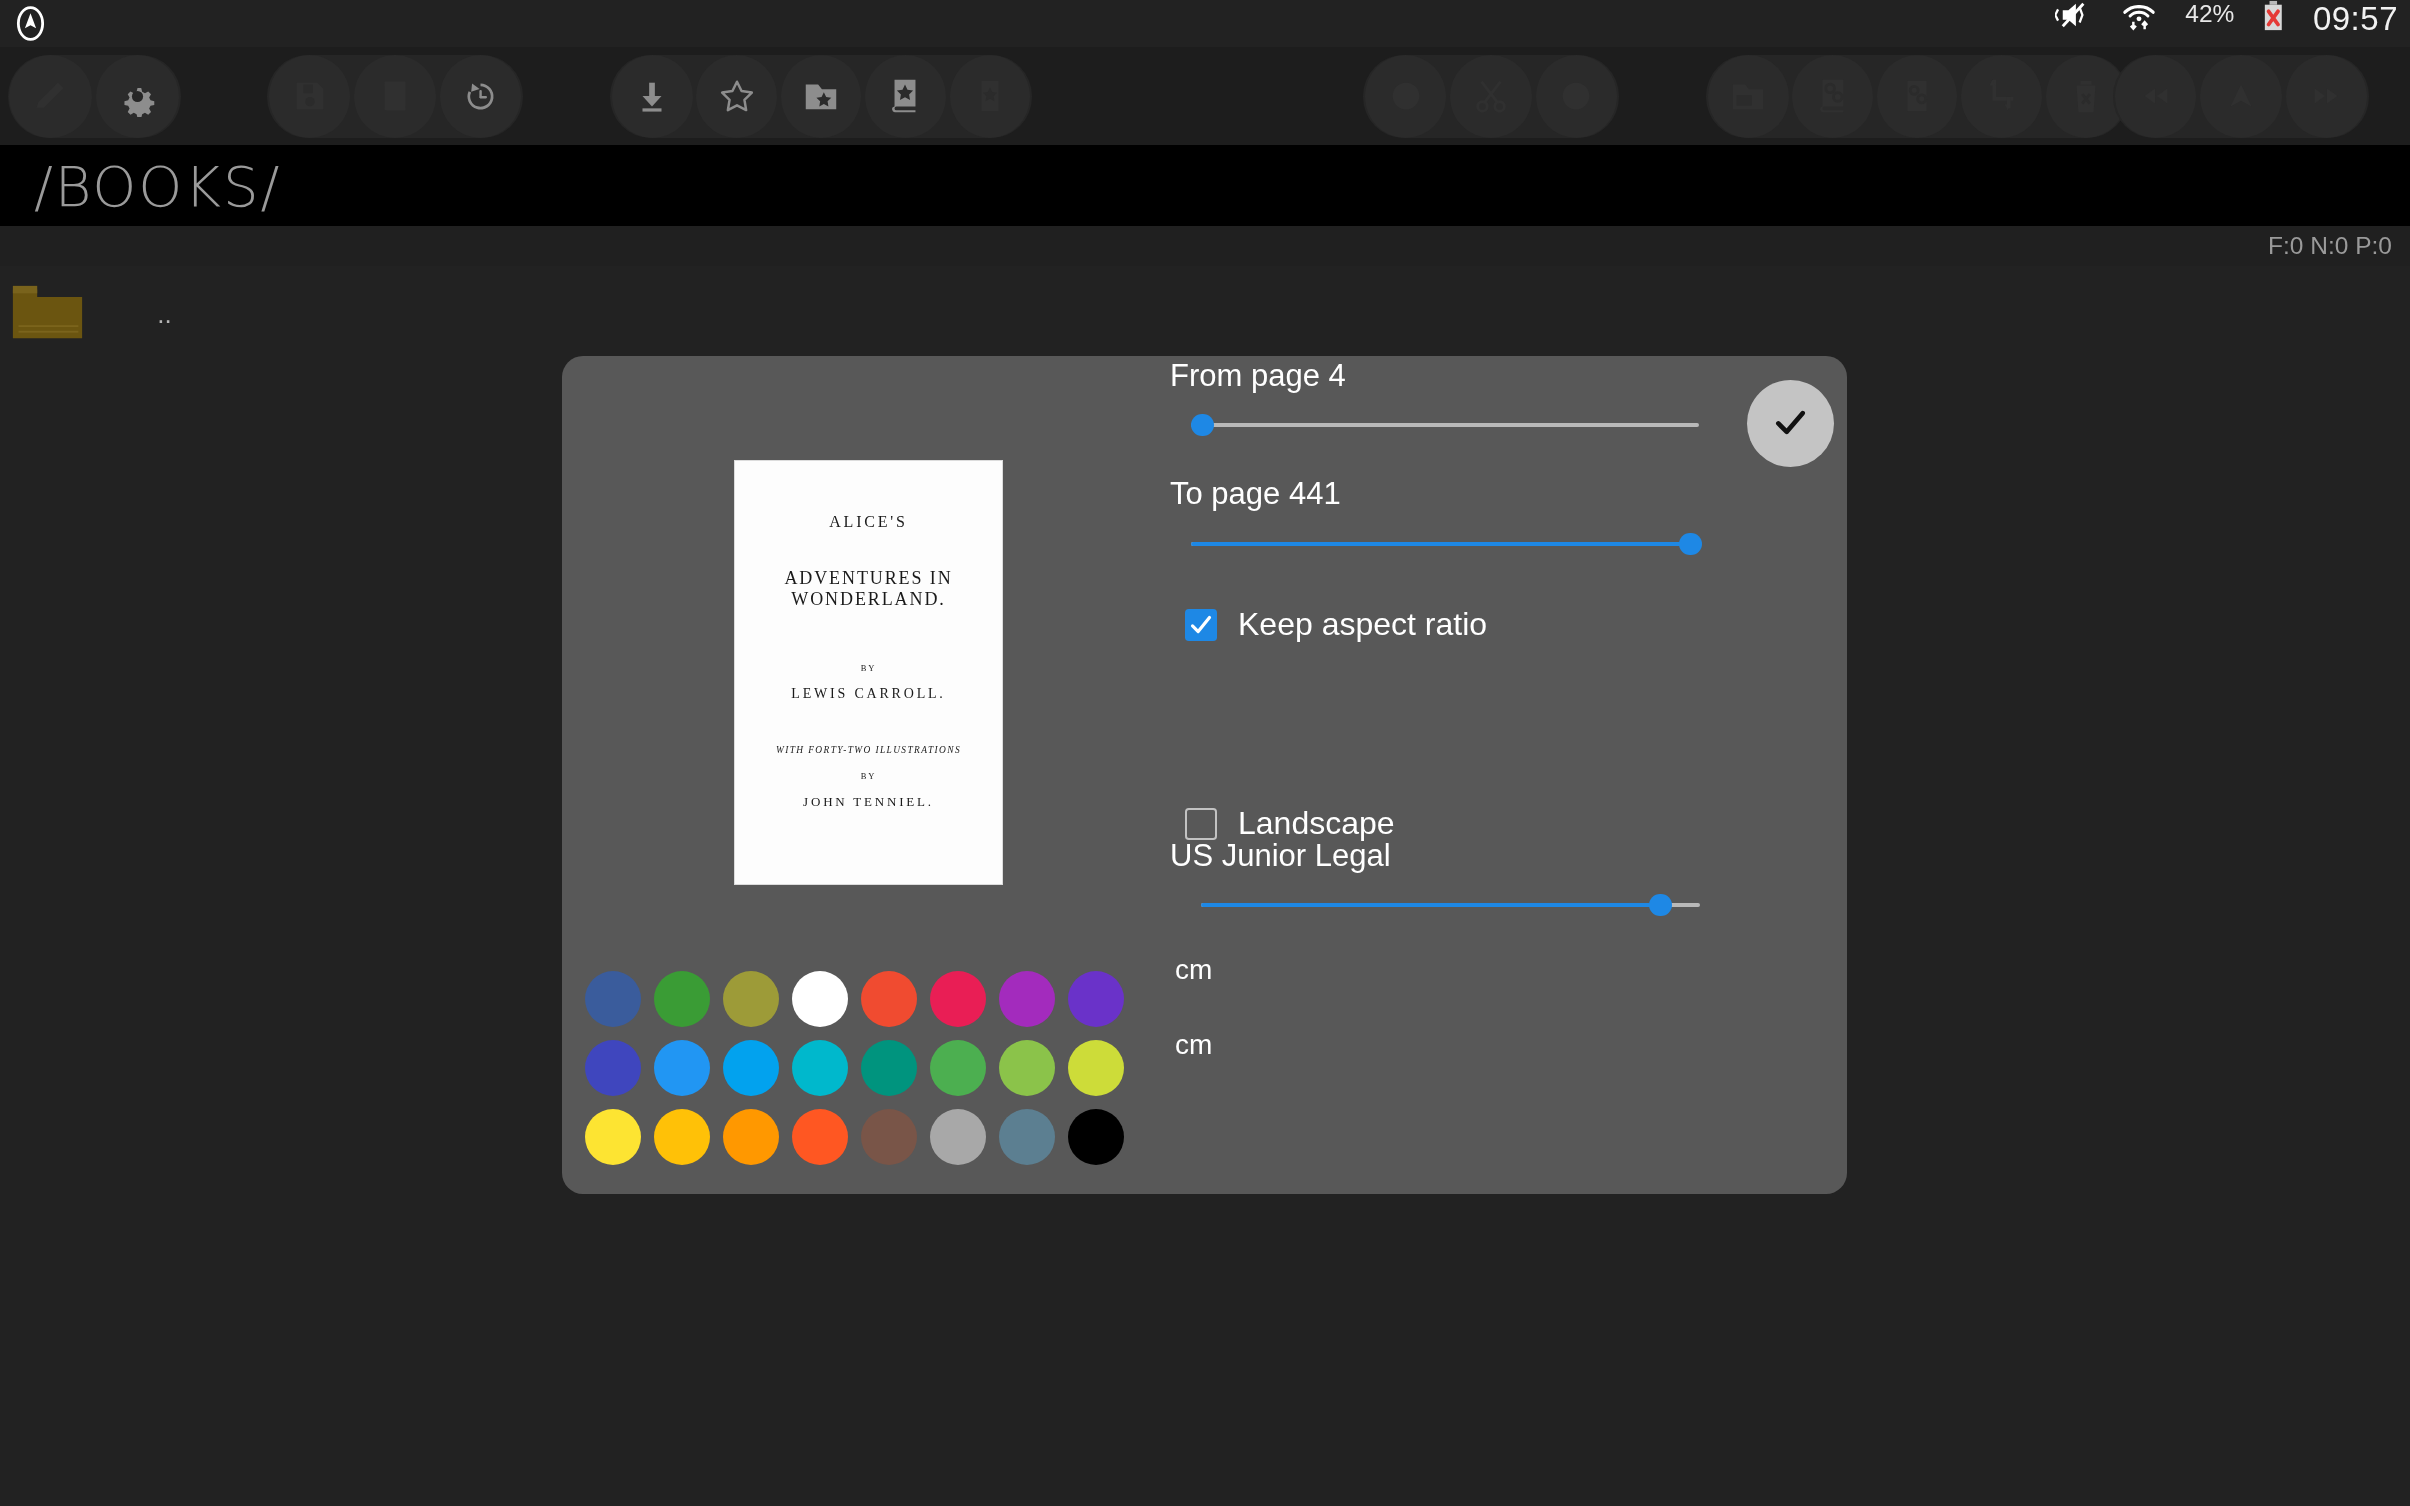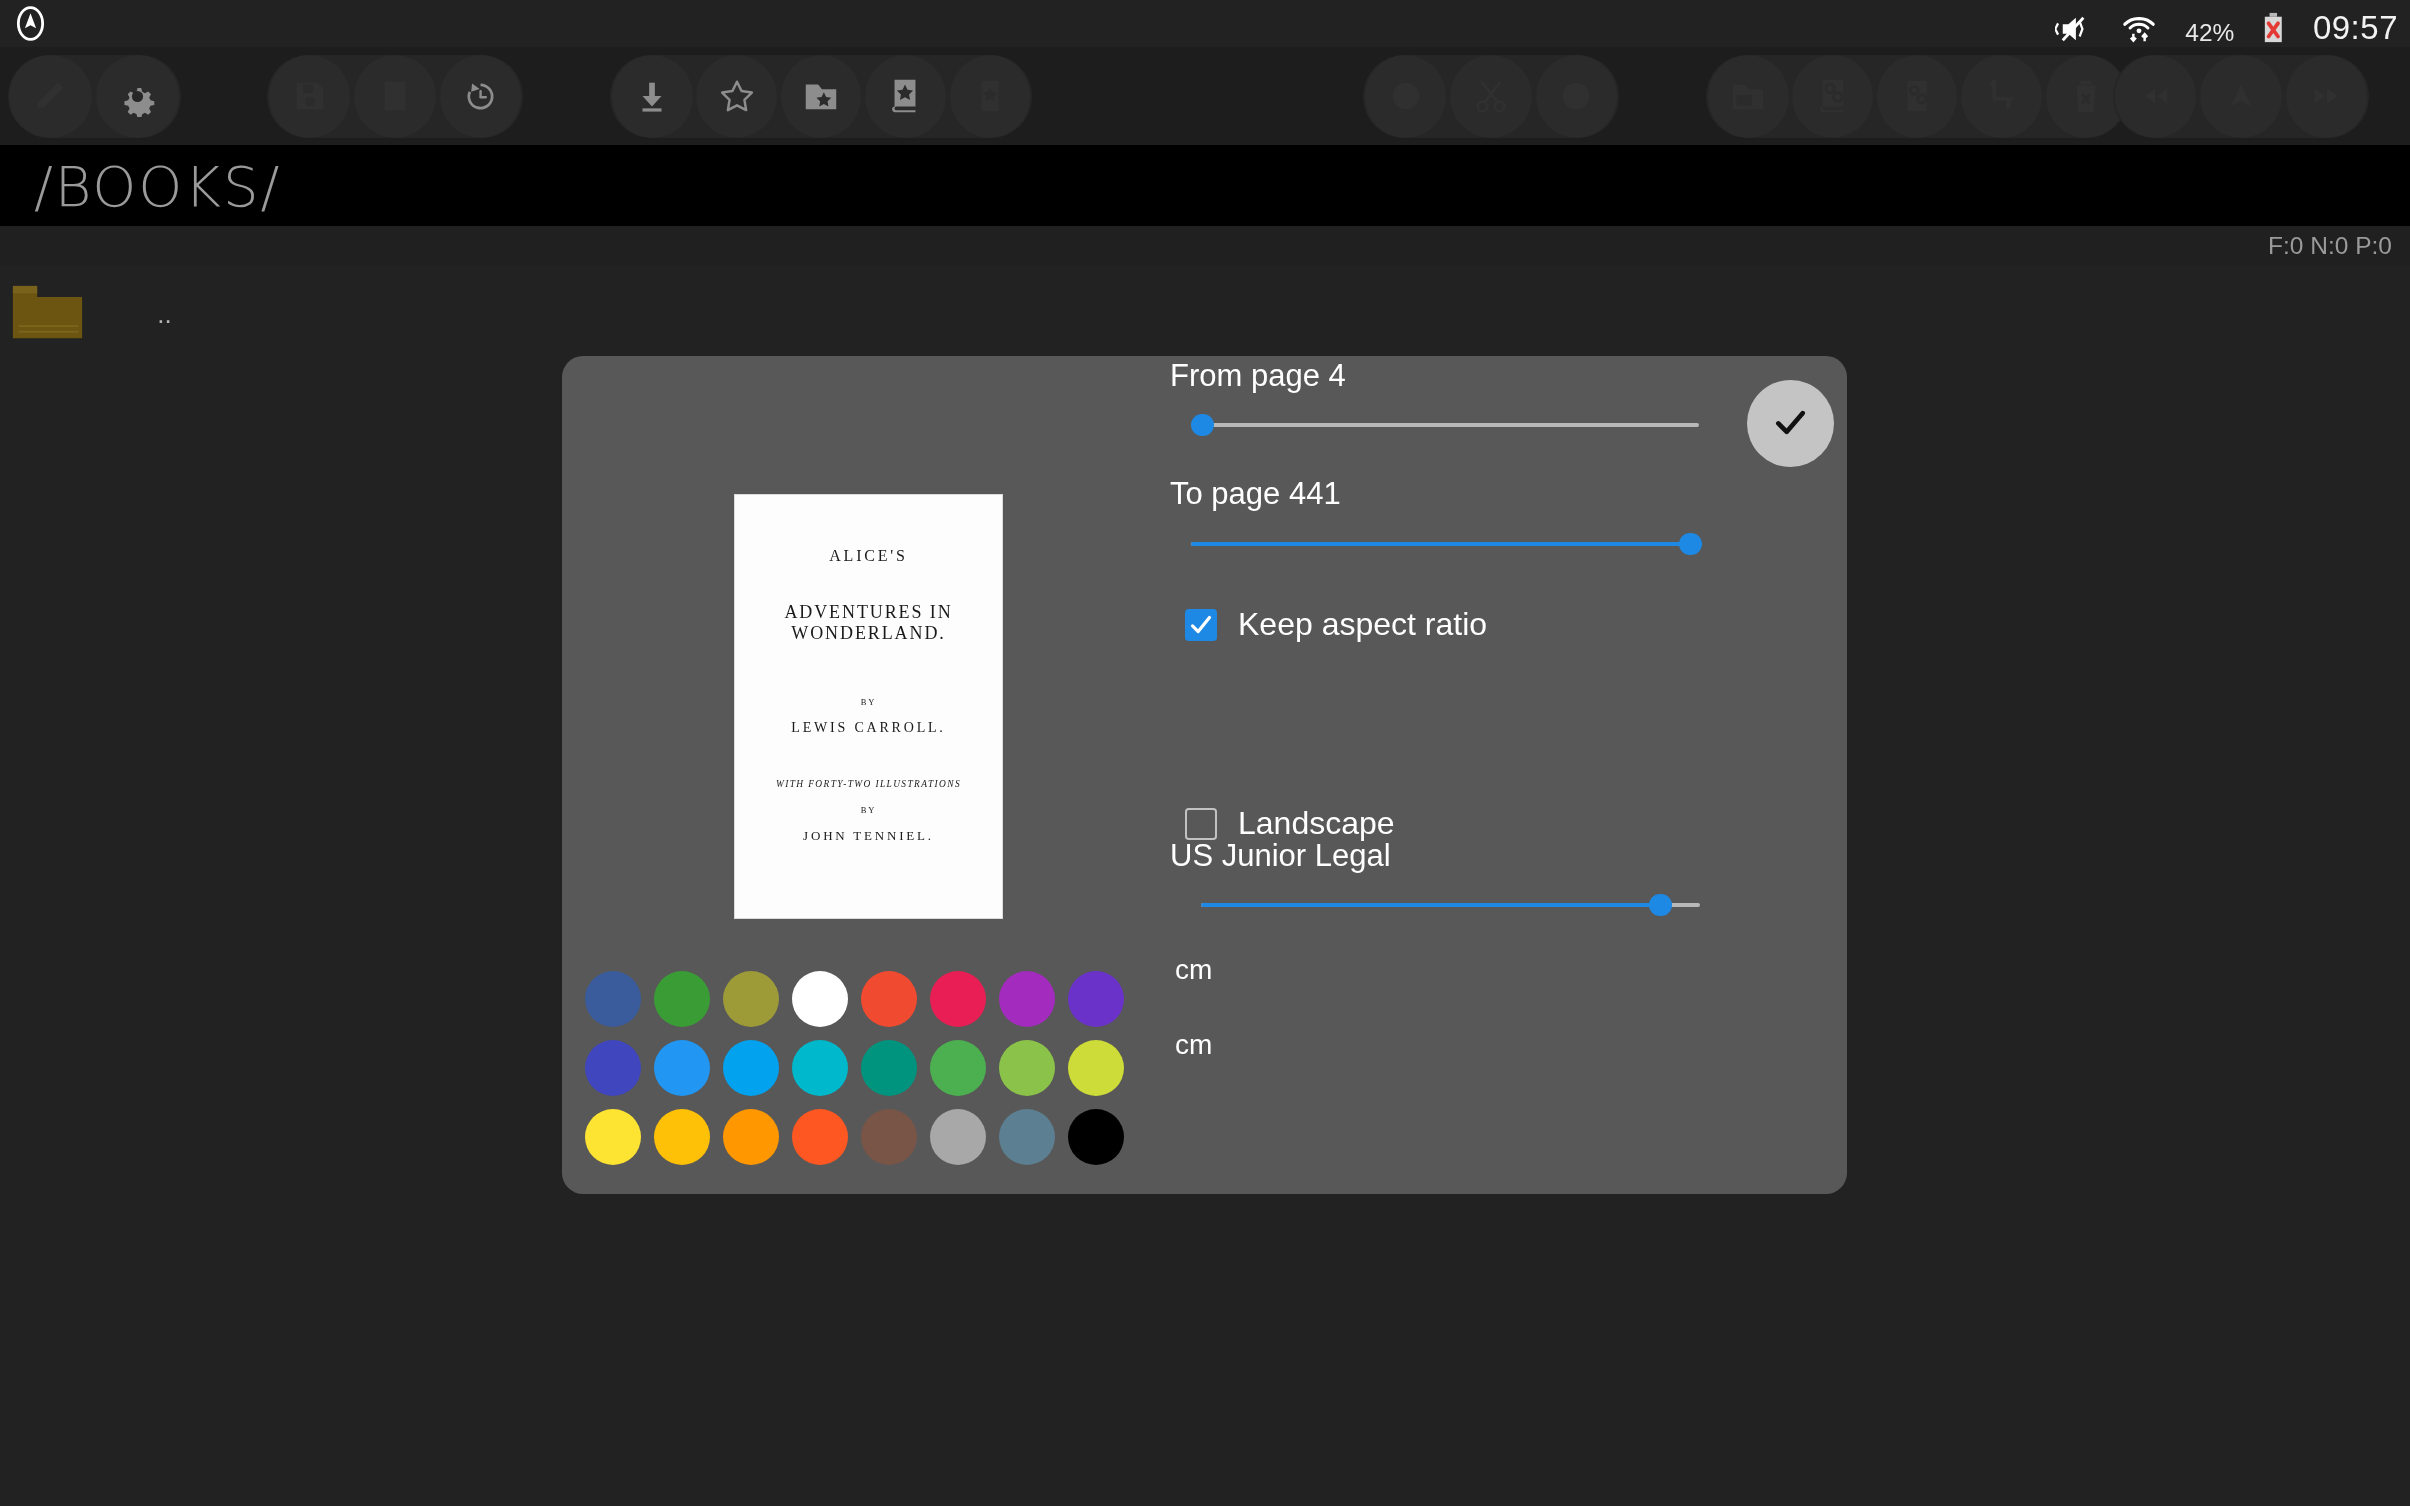--- a/index.html
+++ b/index.html
@@ -12,21 +12,21 @@
   #root { position: relative; width: 2411px; height: 1507px; background: #1e1e1e; }
 
   
   #statusbar {
     position: absolute; left: 0; top: 0; width: 2411px; height: 47px;
     background: #222222;
   }
   #status-left { position: absolute; left: 9.4px; top: 1.9px; width: 43px; height: 43px; }
   #status-right {
     position: absolute; right: 13px; top: 0; height: 47px;
-    display: flex; align-items: flex-end; gap: 28px;
+    display: flex; align-items: flex-start; gap: 28px;
   }
   .sb-icon { display: block; }
   #battery-pct { color: #e8e8e8; font-size: 24.5px; letter-spacing: 0px; }
   #clock { color: #f2f2f2; font-size: 33px; letter-spacing: 0.5px; }
 
   
   #toolbar {
     position: absolute; left: 0; top: 47px; width: 2411px; height: 98px;
     background: #1d1d1d;
   }
@@ -74,21 +74,20 @@
     position: absolute; left: 562px; top: 356px; width: 1285px; height: 838px;
     background: #585858; border-radius: 21px;
   }
   #book-cover {
     position: absolute; left: 734px; top: 460px; width: 267px; height: 423px;
     background: #fdfdfd; border: 0.9px solid #dcdcdc;
     overflow: hidden;
     font-family: "Liberation Serif", serif;
     color: #1a1a1a;
     text-align: center;
-    margin-top: 34px;
   }
   #book-cover .bc-title  { margin-top: 52px; font-size: 16px; letter-spacing: 2.8px; }
   #book-cover .bc-sub    { margin-top: 37px; font-size: 18px; letter-spacing: 1.9px; }
   #book-cover .bc-by     { margin-top: 53px; font-size: 8.5px; letter-spacing: 1.9px; }
   #book-cover .bc-author { margin-top: 13px; font-size: 14px; letter-spacing: 2.8px; }
   #book-cover .bc-illus  { margin-top: 43px; font-size: 9.4px; letter-spacing: 1.4px; font-style: italic; }
   #book-cover .bc-by2    { margin-top: 16px; font-size: 8.5px; letter-spacing: 1.9px; }
   #book-cover .bc-artist { margin-top: 13px; font-size: 13px; letter-spacing: 2.8px; }
   #book-cover .bc-city   { margin-top: 77px; font-size: 12.2px; letter-spacing: 2.8px; font-weight: bold; }
 

